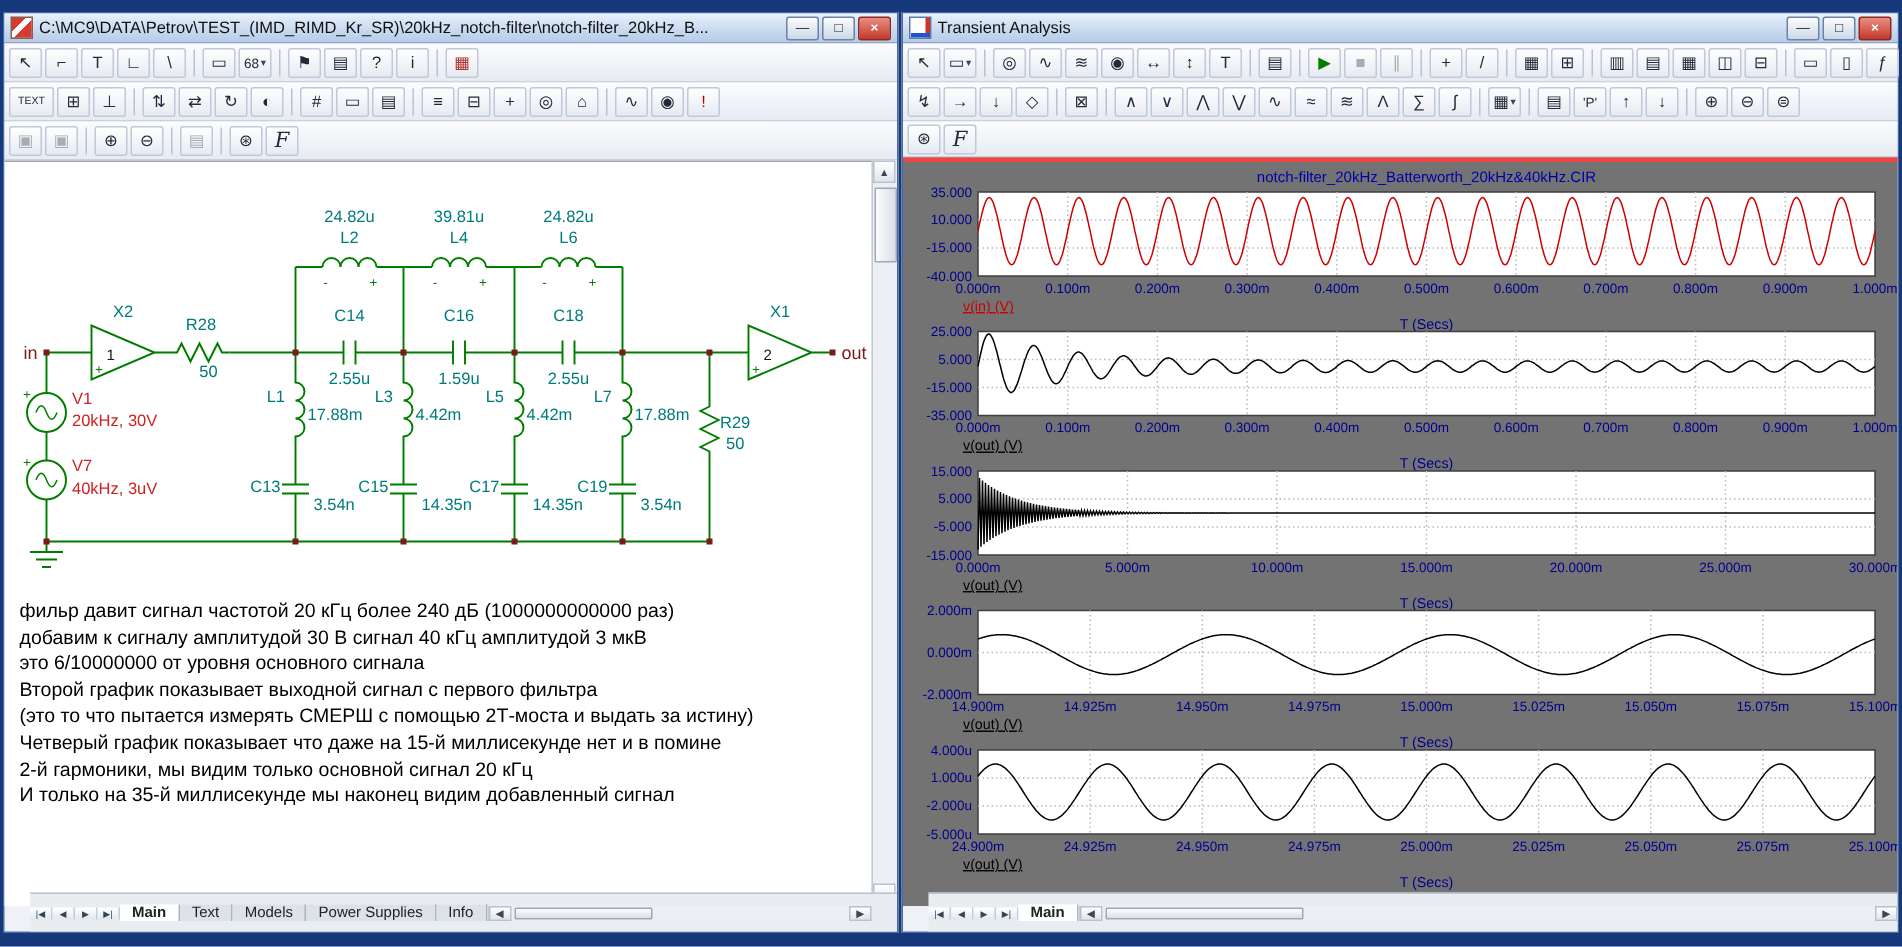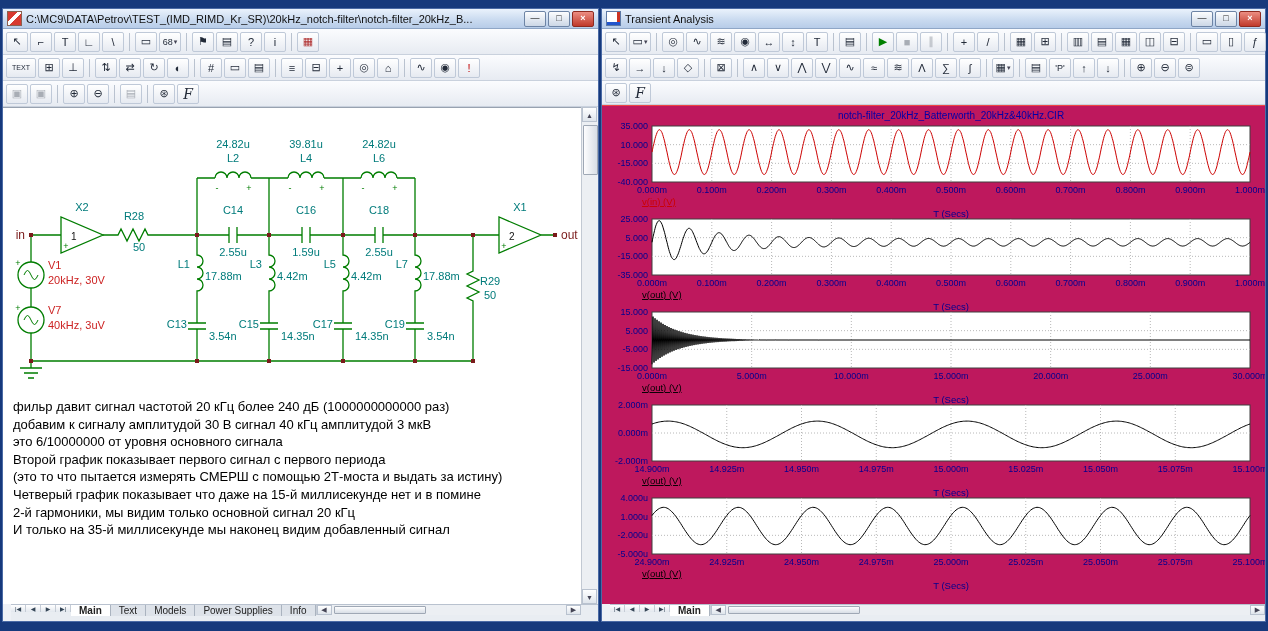--- a/index.html
+++ b/index.html
@@ -31,35 +31,35 @@
   .serifF{font-family:"DejaVu Serif",serif;font-style:italic;font-size:14px}
   #lw-canvas{position:absolute;left:0;right:16px;top:98px;bottom:17px;background:#fff;
              border-top:1px solid #98a2b0;overflow:hidden}
   #annotation{position:absolute;left:10px;top:290px;font-weight:normal;font-size:13px;line-height:17.6px;
               color:#000;white-space:nowrap}
   #lw-vscroll{position:absolute;top:98px;right:0;width:16px;bottom:17px;background:#eceff3;border-left:1px solid #c2c9d3}
   .sb-btn{position:absolute;left:0;width:15px;height:15px;font-size:7px;text-align:center;line-height:15px;
           color:#445;border:1px solid #b9c2cf;box-sizing:border-box;background:linear-gradient(#fff,#dfe5ec)}
   .sb-thumb{position:absolute;left:1px;width:13px;border:1px solid #9fa8b5;border-radius:1px;
             background:linear-gradient(90deg,#fdfdfe,#d8dee6)}
-  .bottombar{position:absolute;left:8px;right:0;bottom:0;height:17px;background:#e9edf2;border-top:1px solid #b9c2cf;
-             display:flex;align-items:flex-start;font-size:10px;box-sizing:border-box}
+  .bottombar{position:absolute;left:17px;right:0;bottom:0;height:26px;background:#e9edf2;border-top:1px solid #b9c2cf;
+             display:flex;align-items:center;font-size:10px;box-sizing:border-box}
   .nav-btn{width:14px;border-right:1px solid #c5ccd6;display:flex;align-items:center;justify-content:center;
            font-size:6px;color:#345;background:linear-gradient(#fff,#e2e7ee);flex:0 0 auto}
   .tabs{display:flex}
   .tab{display:flex;align-items:center;padding:0 8px;border-right:1px solid #aab3bf;background:#dde2e9;color:#222;white-space:nowrap}
   .tab.active{background:#fff;font-weight:bold}
   .hscroll{flex:1;position:relative;background:#eceff3;border-left:1px solid #c5ccd6;display:flex}
   .h-arrow{width:15px;display:flex;align-items:center;justify-content:center;font-size:7px;color:#445;
            background:linear-gradient(#fff,#dfe5ec);border:1px solid #b9c2cf;box-sizing:border-box;flex:0 0 auto}
   .h-track{flex:1;position:relative}
   .h-thumb{position:absolute;top:1px;bottom:1px;border:1px solid #9fa8b5;border-radius:1px;
            background:linear-gradient(#fdfdfe,#d8dee6)}
   .corner{width:16px;background:#e2e6ec;border-left:1px solid #c5ccd6;flex:0 0 auto}
-  #rw-plots{position:absolute;left:0;right:0;top:96px;bottom:17px;background:#be185d;border-top:1px solid #ef4444}
+  #rw-plots{position:absolute;left:0;right:0;top:96px;bottom:17px;background:#737373;border-top:3px solid #ef4444}
   svg text{font-family:"Liberation Sans",sans-serif}
 </style>
 </head>
 <body>
 
 <div class="window" id="left-window">
   <div class="titlebar">
     <span class="ico ico-doc"></span>
     <span class="title-text">C:\MC9\DATA\Petrov\TEST_(IMD_RIMD_Kr_SR)\20kHz_notch-filter\notch-filter_20kHz_B...</span>
     <span class="caption-btns">
@@ -328,21 +328,21 @@
             <text x="15" y="196" text-anchor="middle" font-size="9" fill="#007d00">+</text>
             <text x="45" y="199" text-anchor="start" font-size="11" fill="#cc2222">V7</text>
             <text x="45" y="214" text-anchor="start" font-size="11" fill="#cc2222">40kHz, 3uV</text>
           </g>
       </g>
     </svg>
     <div id="annotation">
       <div>фильр давит сигнал частотой 20 кГц более 240 дБ (1000000000000 раз)</div>
       <div>добавим к сигналу амплитудой 30 В сигнал 40 кГц амплитудой 3 мкВ</div>
       <div>это 6/10000000 от уровня основного сигнала</div>
-      <div>Второй график показывает первого сигнал с первого периода</div>
+      <div>Второй график показывает выходной сигнал с первого фильтра</div>
       <div>(это то что пытается измерять СМЕРШ с помощью 2Т-моста и выдать за истину)</div>
       <div>Четверый график показывает что даже на 15-й миллисекунде нет и в помине</div>
       <div>2-й гармоники, мы видим только основной сигнал 20 кГц</div>
       <div>И только на 35-й миллисекунде мы наконец видим добавленный сигнал</div>
     </div>
   </div>
 
   <div id="lw-vscroll">
     <div class="sb-btn" style="top:0">▲</div>
     <div class="sb-thumb" style="top:18px;height:48px"></div>

